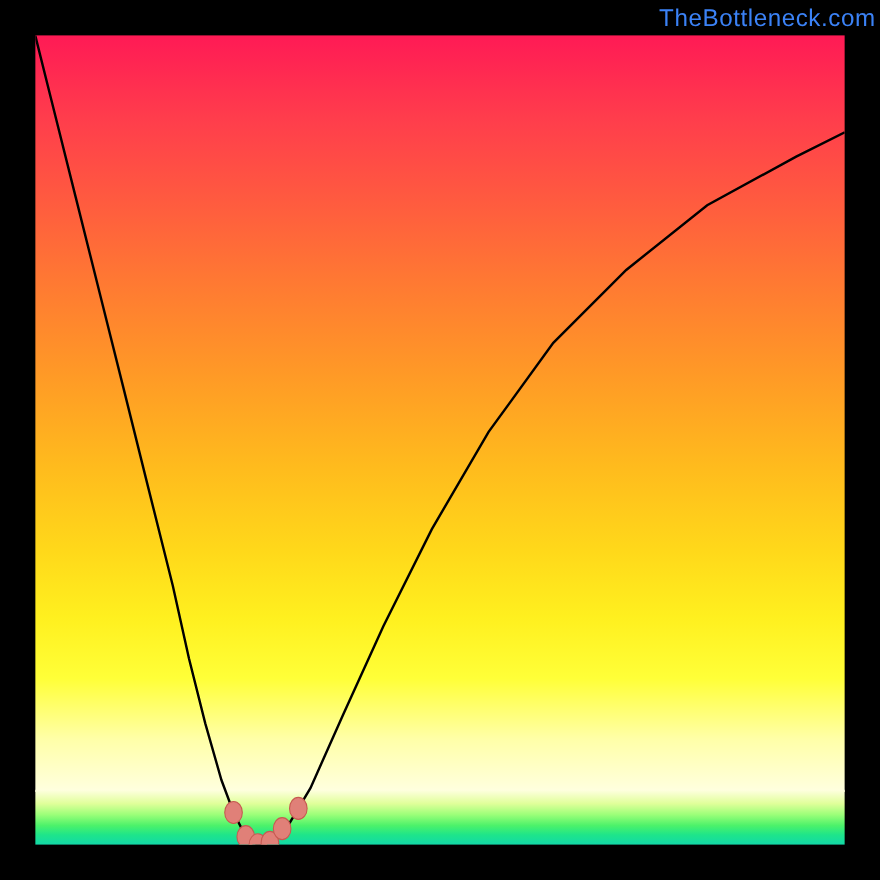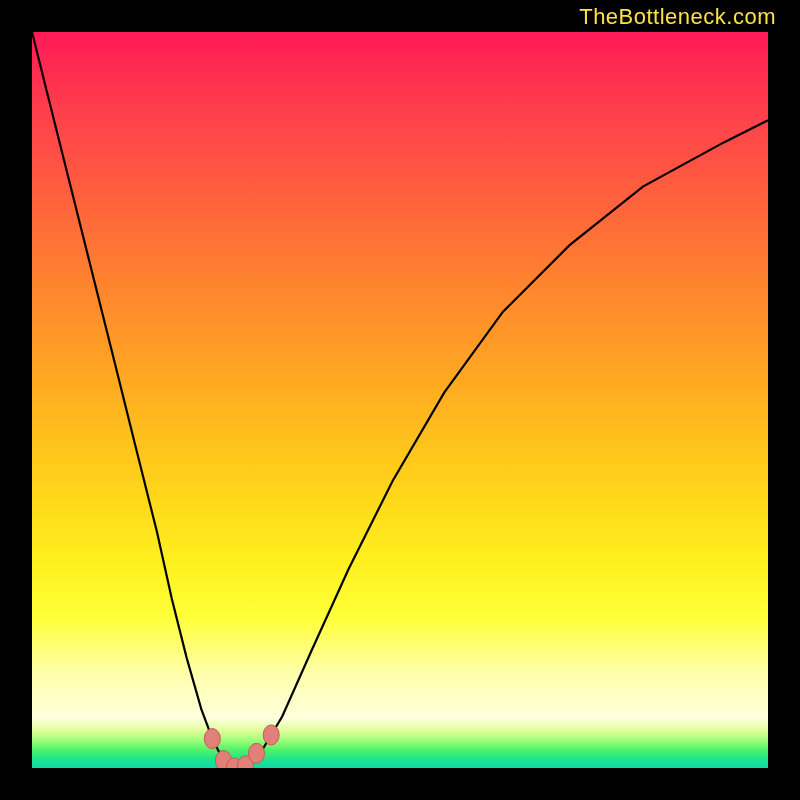--- a/index.html
+++ b/index.html
@@ -15,22 +15,22 @@
     position: absolute;
     left: 0;
     top: 0;
     width: 800px;
     height: 800px;
     background: #000;
   }
   .watermark {
     position: absolute;
     top: 4px;
-    right: 24px;
-    color: #fde047;
+    right: 4px;
+    color: #3b82f6;
     font-size: 22px;
     letter-spacing: 0.5px;
     user-select: none;
   }
   .plot-area {
     position: absolute;
     left: 32px;
     top: 32px;
     width: 736px;
     height: 736px;

